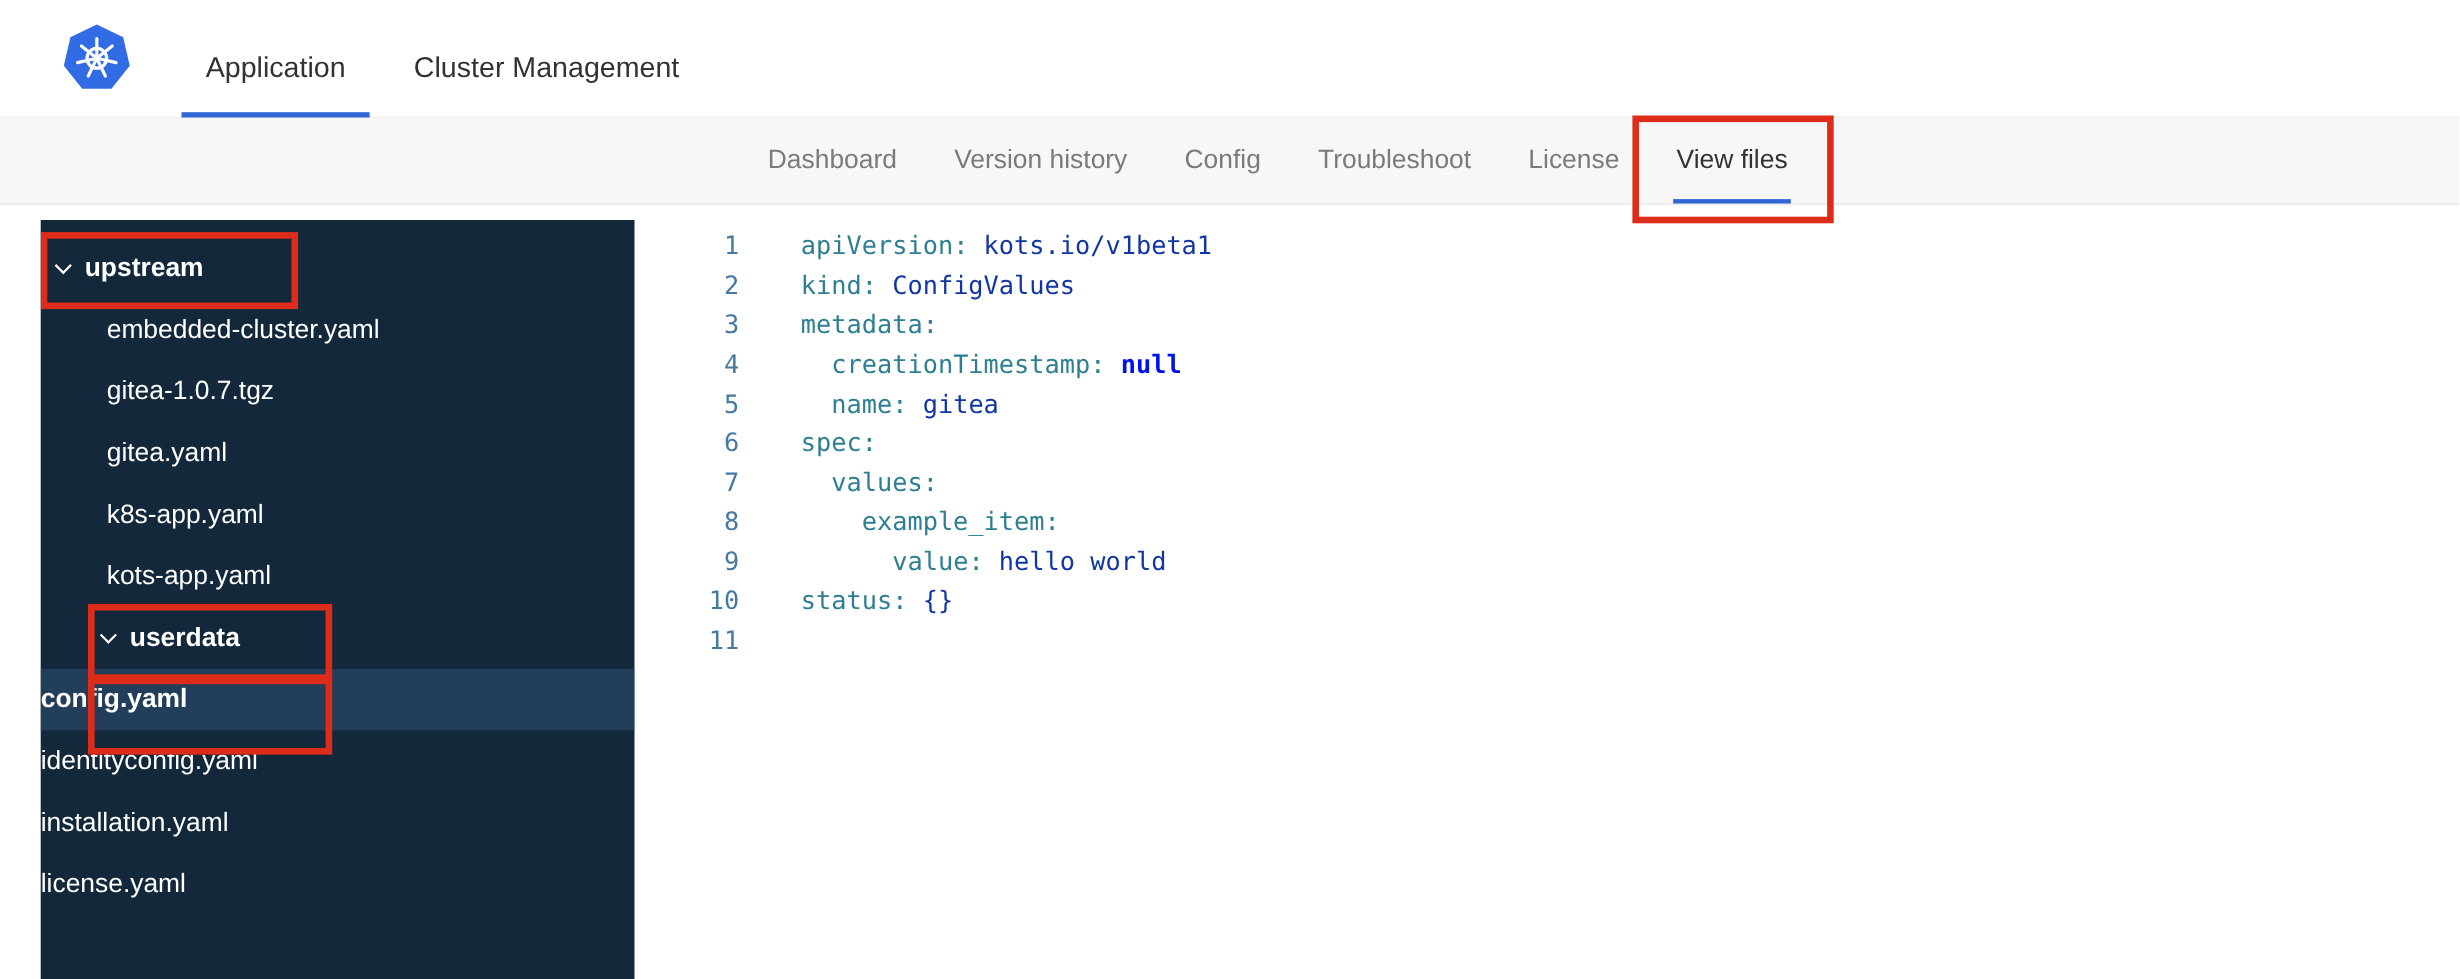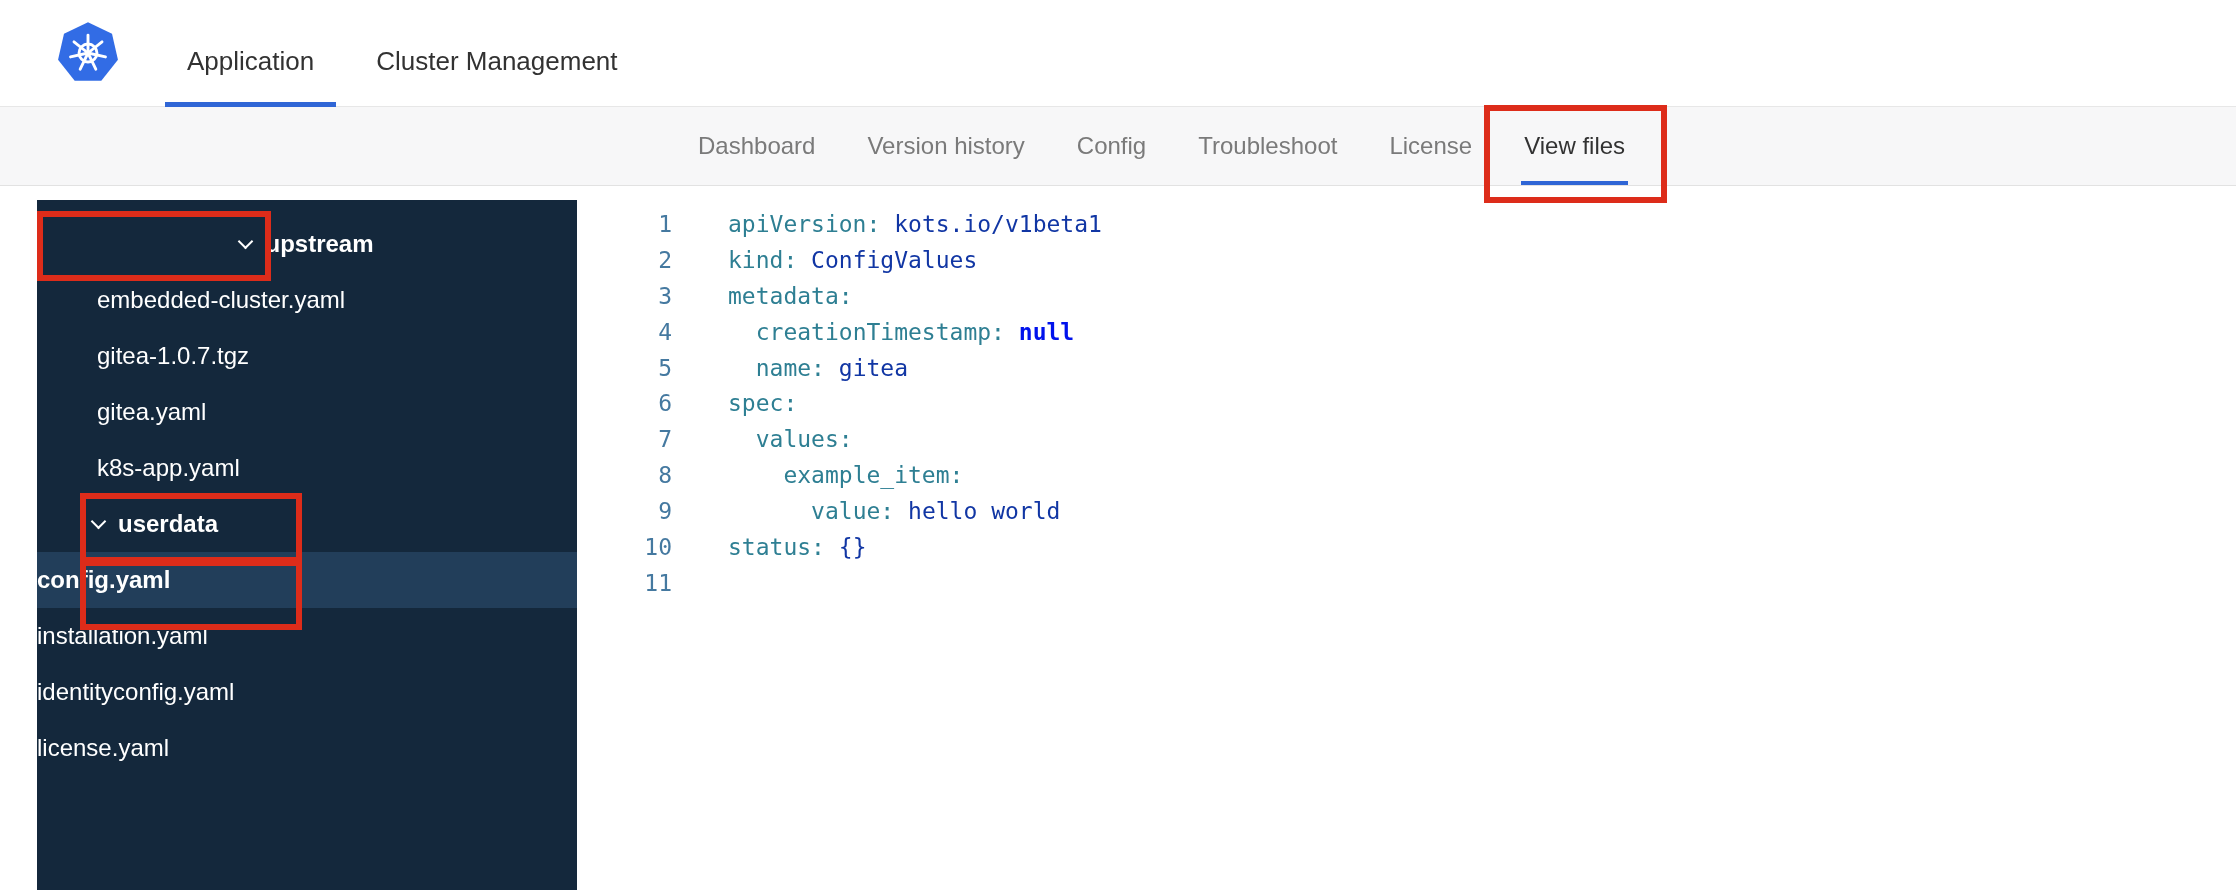--- a/index.html
+++ b/index.html
@@ -28,21 +28,21 @@
   .subtabs{position:absolute;left:698px;top:0;height:100%;display:flex;gap:52px;}
   .subtab{position:relative;display:flex;align-items:center;font-size:24px;color:#7a7a7a;cursor:pointer;}
   .subtab.active{color:#323232;}
   .subtab.active .sub-underline{position:absolute;left:-3px;right:-3px;bottom:0;height:4px;background:var(--blue);}
   .subtab .annotation{position:absolute;left:-40px;right:-42px;top:-2px;bottom:-18px;border:6px solid var(--red);pointer-events:none;z-index:5;}
 
   
   .sidebar{position:absolute;left:37px;top:200px;width:540px;height:690px;background:var(--sidebar);padding-top:16px;overflow:hidden;}
   .tree-row{position:relative;height:56px;display:flex;align-items:center;color:#fff;font-size:24px;cursor:pointer;}
   .tree-row.folder{font-weight:700;}
-  .tree-row.lvl0{justify-content:center;}
+  .tree-row.lvl0{padding-left:15px;}
   .tree-row.folder.lvl1{padding-left:56px;}
   .tree-row.file.lvl1{padding-left:60px;}
   .tree-row.file.lvl2{}
   .tree-row.selected{background:var(--sidebar-sel);font-weight:700;}
   .chev{width:11px;height:11px;border-right:2.5px solid #fff;border-bottom:2.5px solid #fff;transform:rotate(45deg);margin:-6px 14px 0 0;flex:none;}
   .tree-row .annotation{position:absolute;border:6px solid var(--red);pointer-events:none;z-index:5;}
   .row-upstream > .annotation{left:0;top:-5px;width:234px;height:70px;}
   .row-userdata > .annotation{left:43px;top:-3px;width:222px;height:70px;}
   .row-config-yaml > .annotation{left:43px;top:8px;width:222px;height:70px;}
 
@@ -122,34 +122,37 @@
       </div>
       <div class="tree-row file lvl1">
         <span class="lab">gitea-1.0.7.tgz</span>
       </div>
       <div class="tree-row file lvl1">
         <span class="lab">gitea.yaml</span>
       </div>
       <div class="tree-row file lvl1">
         <span class="lab">k8s-app.yaml</span>
       </div>
+      <div class="tree-row file lvl1">
+        <span class="lab">kots-app.yaml</span>
+      </div>
       <div class="tree-row folder lvl1 row-userdata">
         <span class="chev"></span>
         <span class="lab">userdata</span>
         <div class="annotation"></div>
       </div>
       <div class="tree-row file lvl2 selected row-config-yaml">
         <span class="lab">config.yaml</span>
         <div class="annotation"></div>
       </div>
       <div class="tree-row file lvl2">
-        <span class="lab">installation.yaml</span>
+        <span class="lab">identityconfig.yaml</span>
       </div>
       <div class="tree-row file lvl2">
-        <span class="lab">identityconfig.yaml</span>
+        <span class="lab">installation.yaml</span>
       </div>
       <div class="tree-row file lvl2">
         <span class="lab">license.yaml</span>
       </div>
     </aside>
 
   <main class="editor">
     <div class="lines">
         <div class="code-line"><span class="ln">1</span><span class="code"><span class="tk-key">apiVersion</span><span class="tk-punc">:</span><span class="tk-val"> kots.io/v1beta1</span></span></div>
         <div class="code-line"><span class="ln">2</span><span class="code"><span class="tk-key">kind</span><span class="tk-punc">:</span><span class="tk-val"> ConfigValues</span></span></div>

